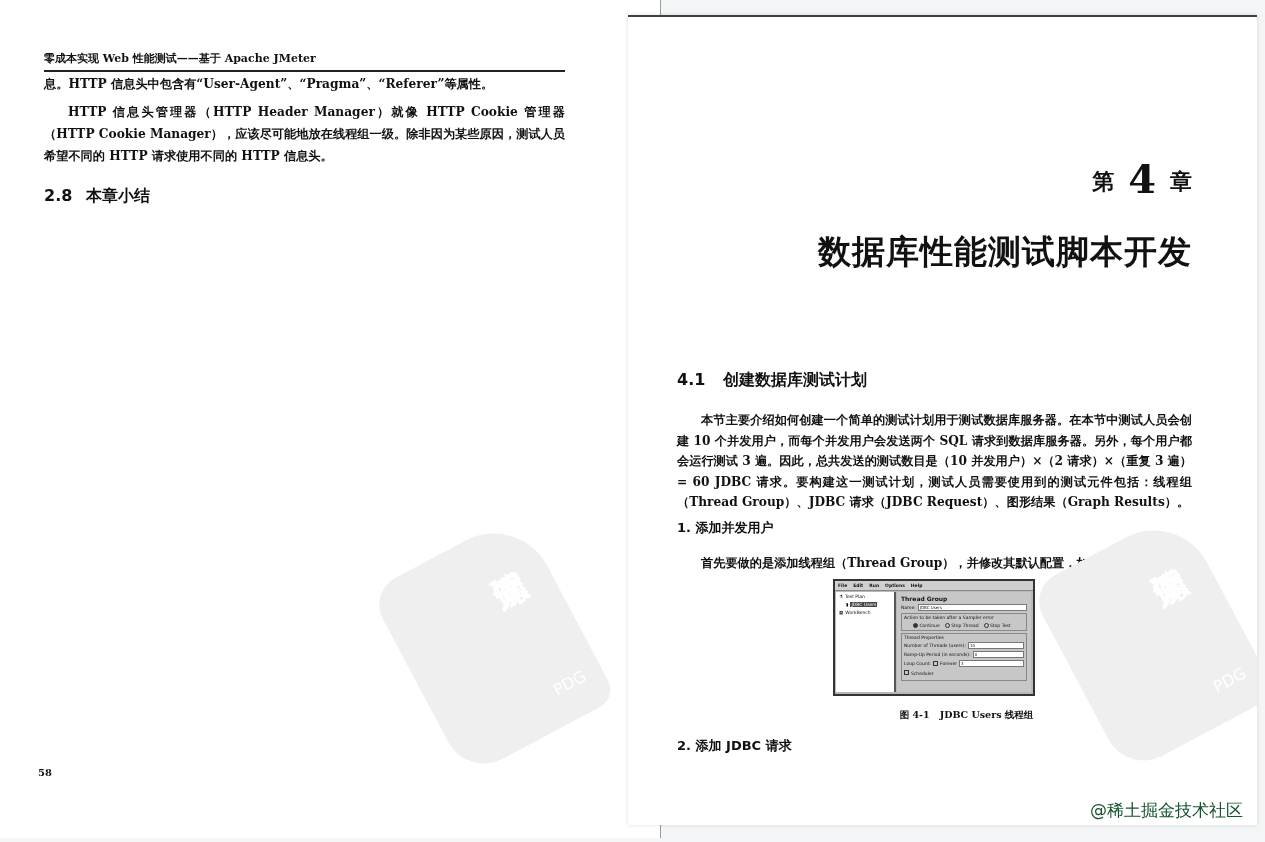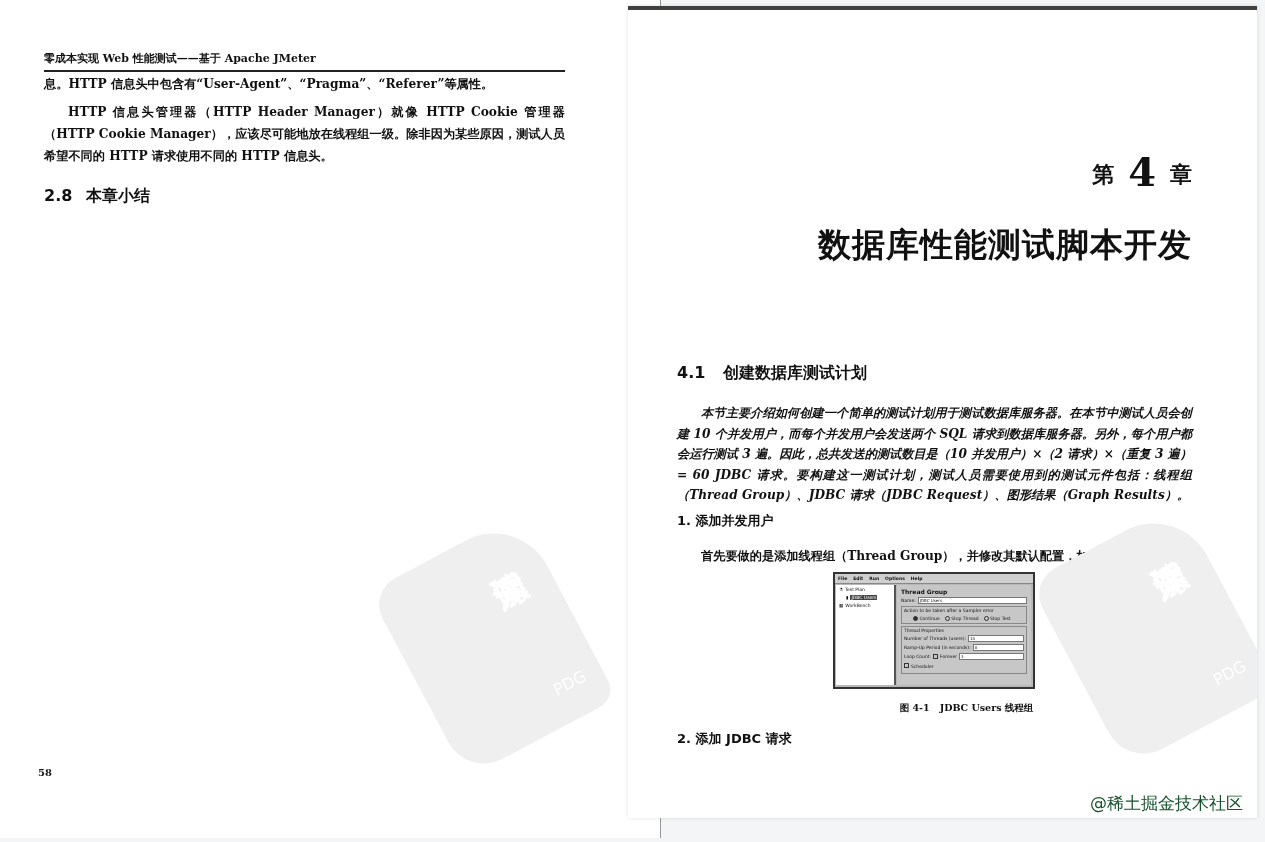--- a/index.html
+++ b/index.html
@@ -4,21 +4,21 @@
 <style>
   html, body { margin:0; padding:0; }
   body {
     width:1265px; height:842px; position:relative; overflow:hidden;
     background:#f4f5f7;
     font-family:"DejaVu Serif","Liberation Serif",serif;
     color:#111;
   }
   .page { position:absolute; background:#fff; overflow:hidden; }
   #left-page { left:0; top:0; width:627px; height:838px; border-right:1px solid #9a9a9a;padding-left:33px; }
-  #right-page { left:628px; top:6px; width:629px; height:808px; box-shadow:0 0 4px rgba(0,0,0,0.12); border-top:4px solid #404040; }
+  #right-page { left:628px; top:15px; width:629px; height:808px; box-shadow:0 0 4px rgba(0,0,0,0.12); border-top:2px solid #404040; }
   .runhead {
     position:absolute; left:44px; top:51px; width:521px;
     font-size:11px; font-weight:bold; padding-bottom:4px;
     border-bottom:2px solid #222;
   }
   .para { position:absolute; font-size:12.2px; font-weight:bold; line-height:22px; text-align:justify; }
   .para .indent { display:inline-block; width:24px; }
   .h-sec { position:absolute; font-family:"DejaVu Sans","Liberation Sans",sans-serif; font-weight:bold; font-size:16px; }
   .h-sec .num { display:inline-block; width:42px; }
   .h-sub { position:absolute; font-family:"DejaVu Sans","Liberation Sans",sans-serif; font-weight:bold; font-size:13px; }
@@ -81,21 +81,21 @@
 <div class="page" id="right-page">
   <div class="chapter-label">
     <span>第</span><span class="bignum">4</span><span>章</span>
   </div>
   <div class="chapter-title">数据库性能测试脚本开发</div>
 
   <div class="h-sec" style="left:49px; top:353px;">
     <span class="num" style="width:46px;">4.1</span><span>创建数据库测试计划</span>
   </div>
 
-  <div class="para" style="left:49px; top:393px; width:515px; line-height:20.5px;font-style:italic;"><span class="indent"></span><span>本节主要介绍如何创建一个简单的测试计划用于测试数据库服务器。在本节中测试人员会创建 10 个并发用户，而每个并发用户会发送两个 SQL 请求到数据库服务器。另外，每个用户都会运行测试 3 遍。因此，总共发送的测试数目是（10 并发用户）×（2 请求）×（重复 3 遍）= 60 JDBC 请求。要构建这一测试计划，测试人员需要使用到的测试元件包括：线程组（Thread Group）、JDBC 请求（JDBC Request）、图形结果（Graph Results）。</span></div>
+  <div class="para" style="left:49px; top:393px; width:515px; line-height:20.5px;"><span class="indent"></span><span>本节主要介绍如何创建一个简单的测试计划用于测试数据库服务器。在本节中测试人员会创建 10 个并发用户，而每个并发用户会发送两个 SQL 请求到数据库服务器。另外，每个用户都会运行测试 3 遍。因此，总共发送的测试数目是（10 并发用户）×（2 请求）×（重复 3 遍）= 60 JDBC 请求。要构建这一测试计划，测试人员需要使用到的测试元件包括：线程组（Thread Group）、JDBC 请求（JDBC Request）、图形结果（Graph Results）。</span></div>
 
   <div class="h-sub" style="left:49px; top:502px;">
     <span>1.</span>&nbsp;<span>添加并发用户</span>
   </div>
 
   <div class="para" style="left:73px; top:535px; width:520px;">首先要做的是添加线程组（Thread Group），并修改其默认配置，如图 4-1 所示。</div>
 
   <div class="figure">
     <div class="fig-menu">
       <span>File</span>

